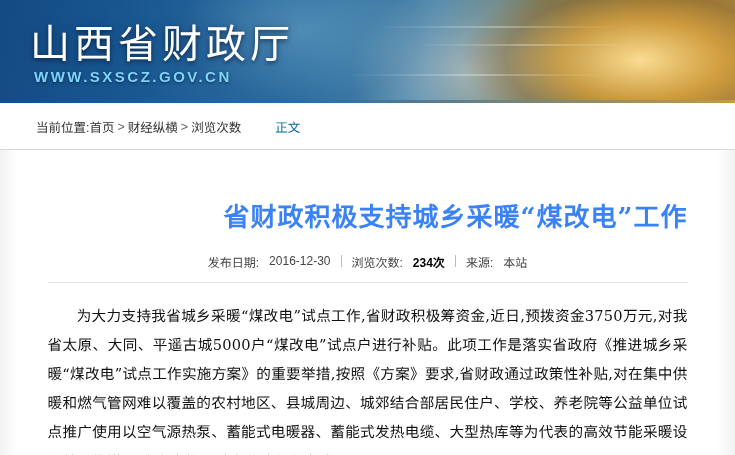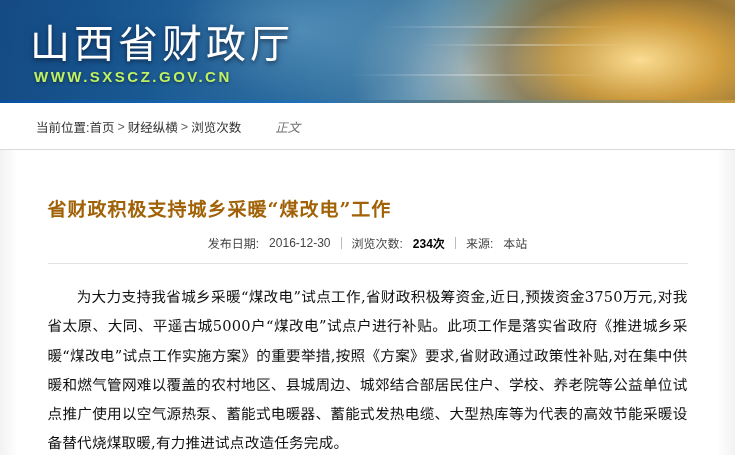--- a/index.html
+++ b/index.html
@@ -51,21 +51,21 @@
     white-space: nowrap;
   }
   .banner-url {
     position: absolute;
     left: 34px;
     top: 68px;
     font-family: "Liberation Sans", sans-serif;
     font-weight: bold;
     font-size: 15px;
     letter-spacing: 2.5px;
-    color: #bef264;
+    color: #7dd3fc;
     text-shadow: 0 1px 3px rgba(0,0,0,0.5);
     white-space: nowrap;
   }
   .banner-bottom-line {
     position: absolute;
     left: 0;
     right: 0;
     bottom: 0;
     height: 3px;
     background: linear-gradient(90deg, #0a4f9c 0%, #1f6fb5 40%, #c99a3e 100%);
@@ -92,41 +92,40 @@
   .crumb a {
     color: #333333;
     text-decoration: none;
   }
   .crumb .sep {
     margin: 0 3px;
     color: #666666;
   }
   .crumb .tail {
     margin-left: 34px;
-    color: #737373;
-    font-style: italic;
+    color: #0369a1;
   }
 
   
   .page {
     position: relative;
     width: 735px;
     background: #ffffff;
   }
   .article {
     margin: 0 auto;
     width: 640px;
     padding-top: 34px;
   }
   .article-title {
-    text-align: left;
+    text-align: right;
     font-family: "DejaVu Serif", "Liberation Serif", serif;
     font-weight: bold;
-    font-size: 19px;
-    color: #a16207;
+    font-size: 26px;
+    color: #3b82f6;
     letter-spacing: 1px;
     line-height: 1.3;
   }
   .meta {
     margin-top: 6px;
     text-align: center;
     font-size: 12px;
     color: #444444;
     display: flex;
     justify-content: center;

